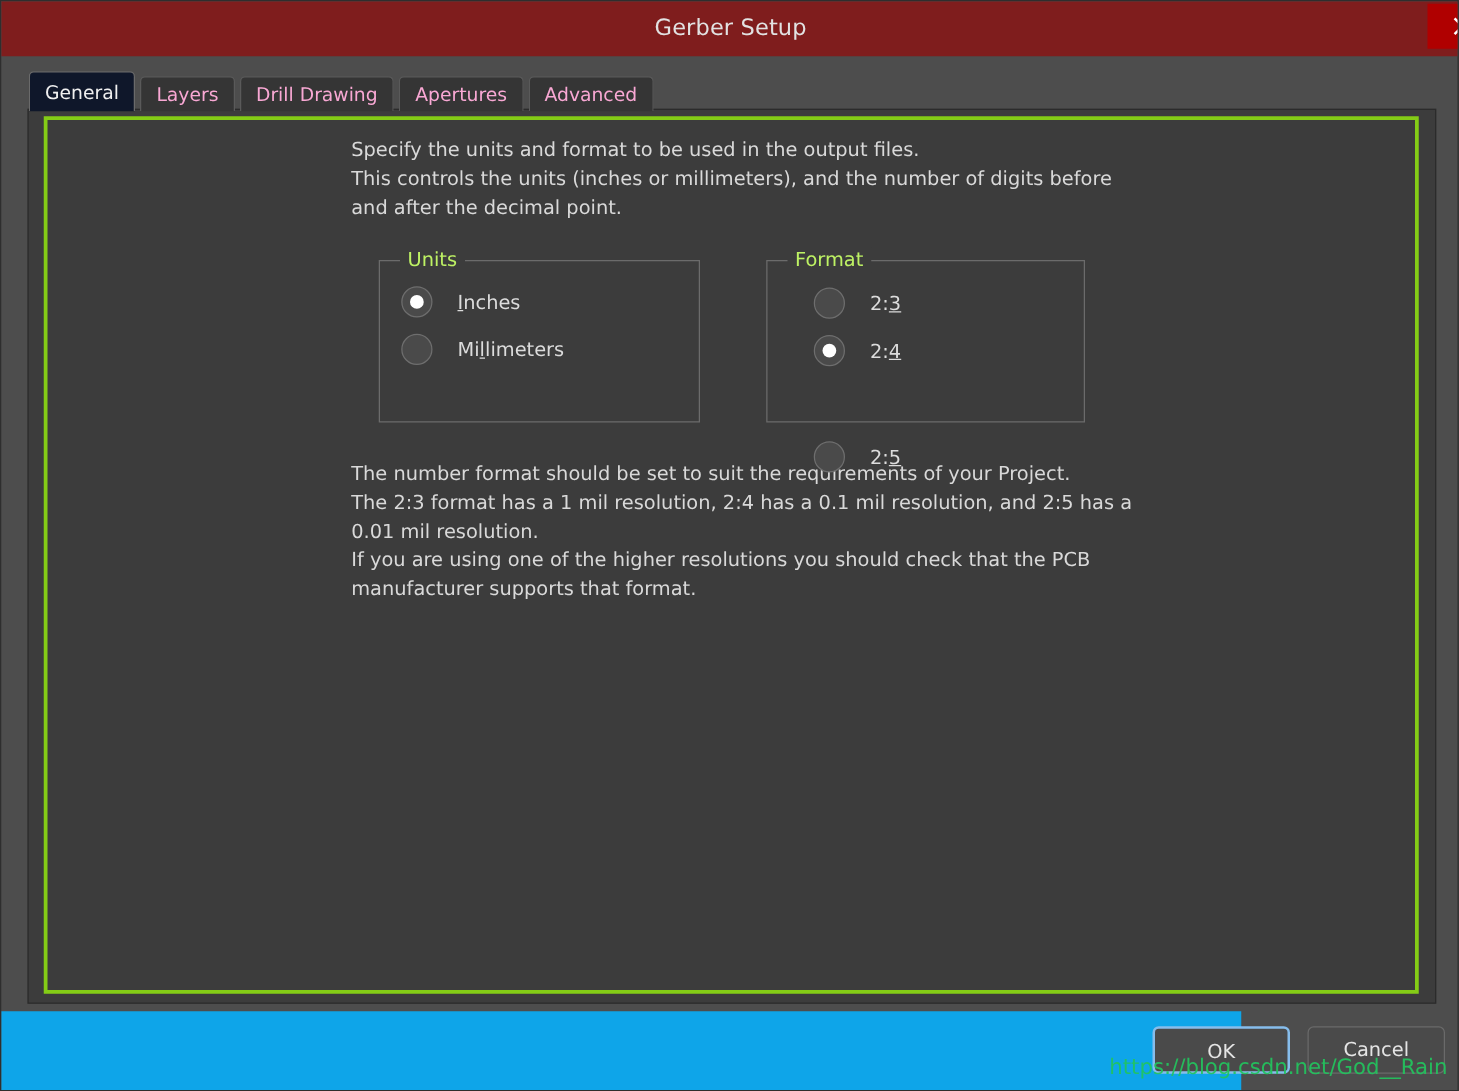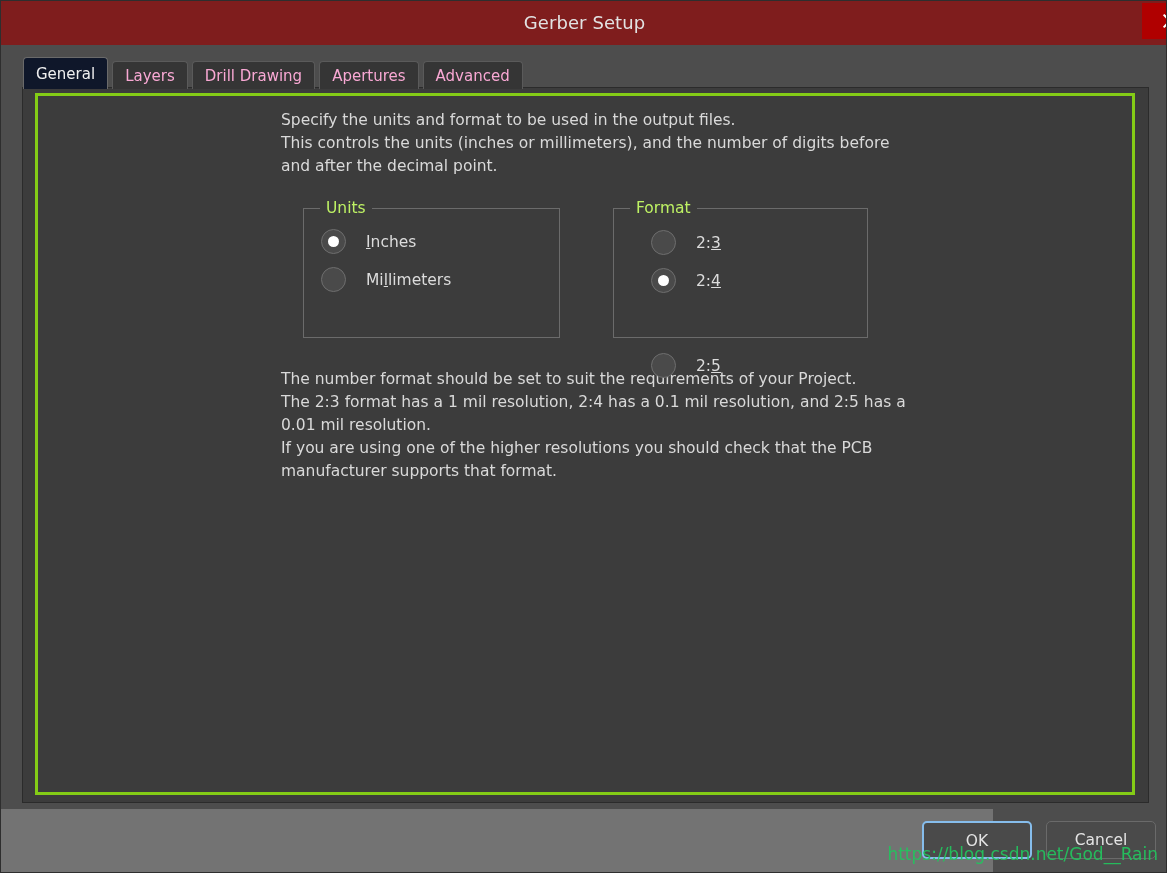--- a/index.html
+++ b/index.html
@@ -206,21 +206,21 @@
     margin-left: 0;
   }
 
   
   .buttonbar {
     position: absolute;
     left: 0;
     bottom: 0;
     width: 992px;
     height: 63px;
-    background: #737373;
+    background: #0ea5e9;
   }
   .dlg-button {
     position: absolute;
     top: 12px;
     width: 110px;
     height: 38px;
     background: #4a4a4a;
     border: 1px solid #6a6a6a;
     border-radius: 5px;
     box-sizing: border-box;

